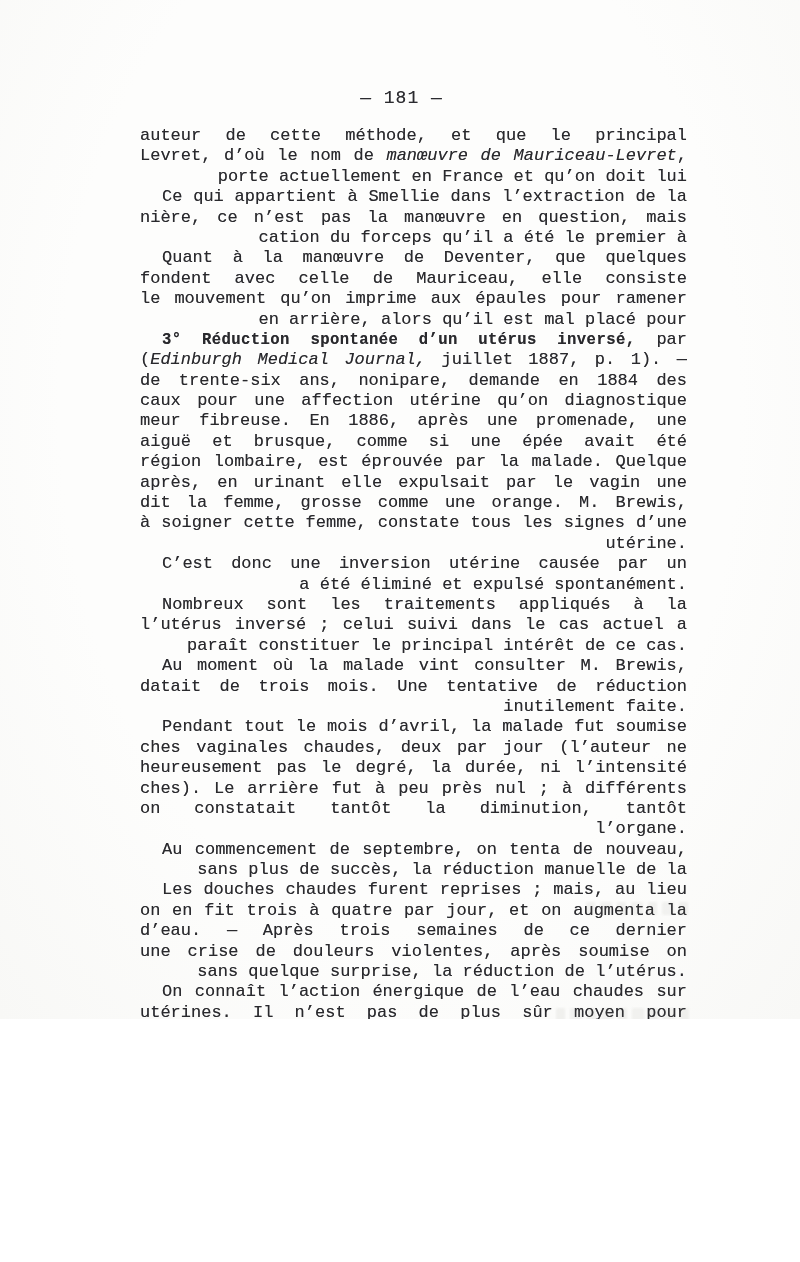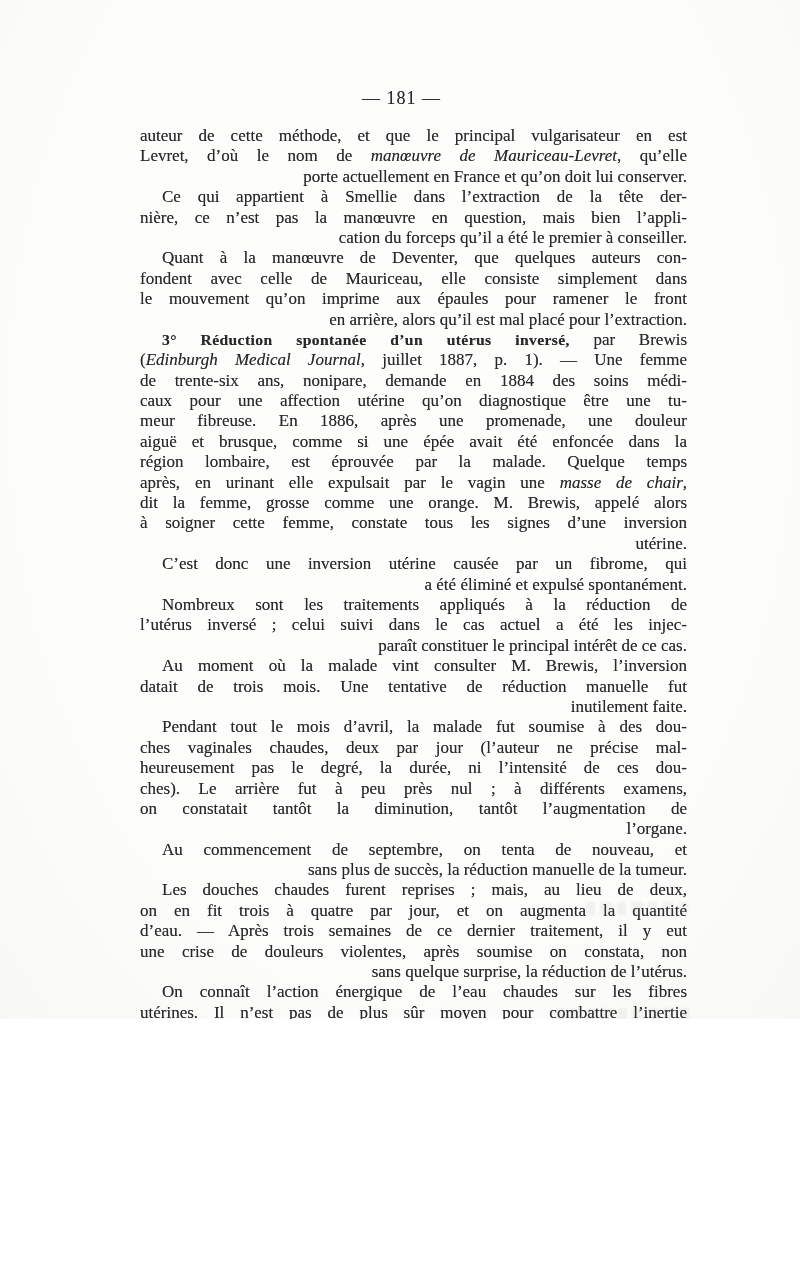--- a/index.html
+++ b/index.html
@@ -6,21 +6,21 @@
     margin: 0;
     padding: 0;
     background: #ffffff;
   }
   .page {
     position: relative;
     width: 800px;
     height: 1019px;
     background: radial-gradient(ellipse at 50% 40%, #fdfdfc 60%, #f8f8f6 100%);
     overflow: hidden;
-    font-family: Liberation Serif, serif;
+    font-family: Liberation Mono, monospace;
     color: #29292d;
   }
   .page-number {
     position: absolute;
     top: 88px;
     left: 128px;
     width: 547px;
     text-align: center;
     font-size: 18px;
     letter-spacing: 1px;

